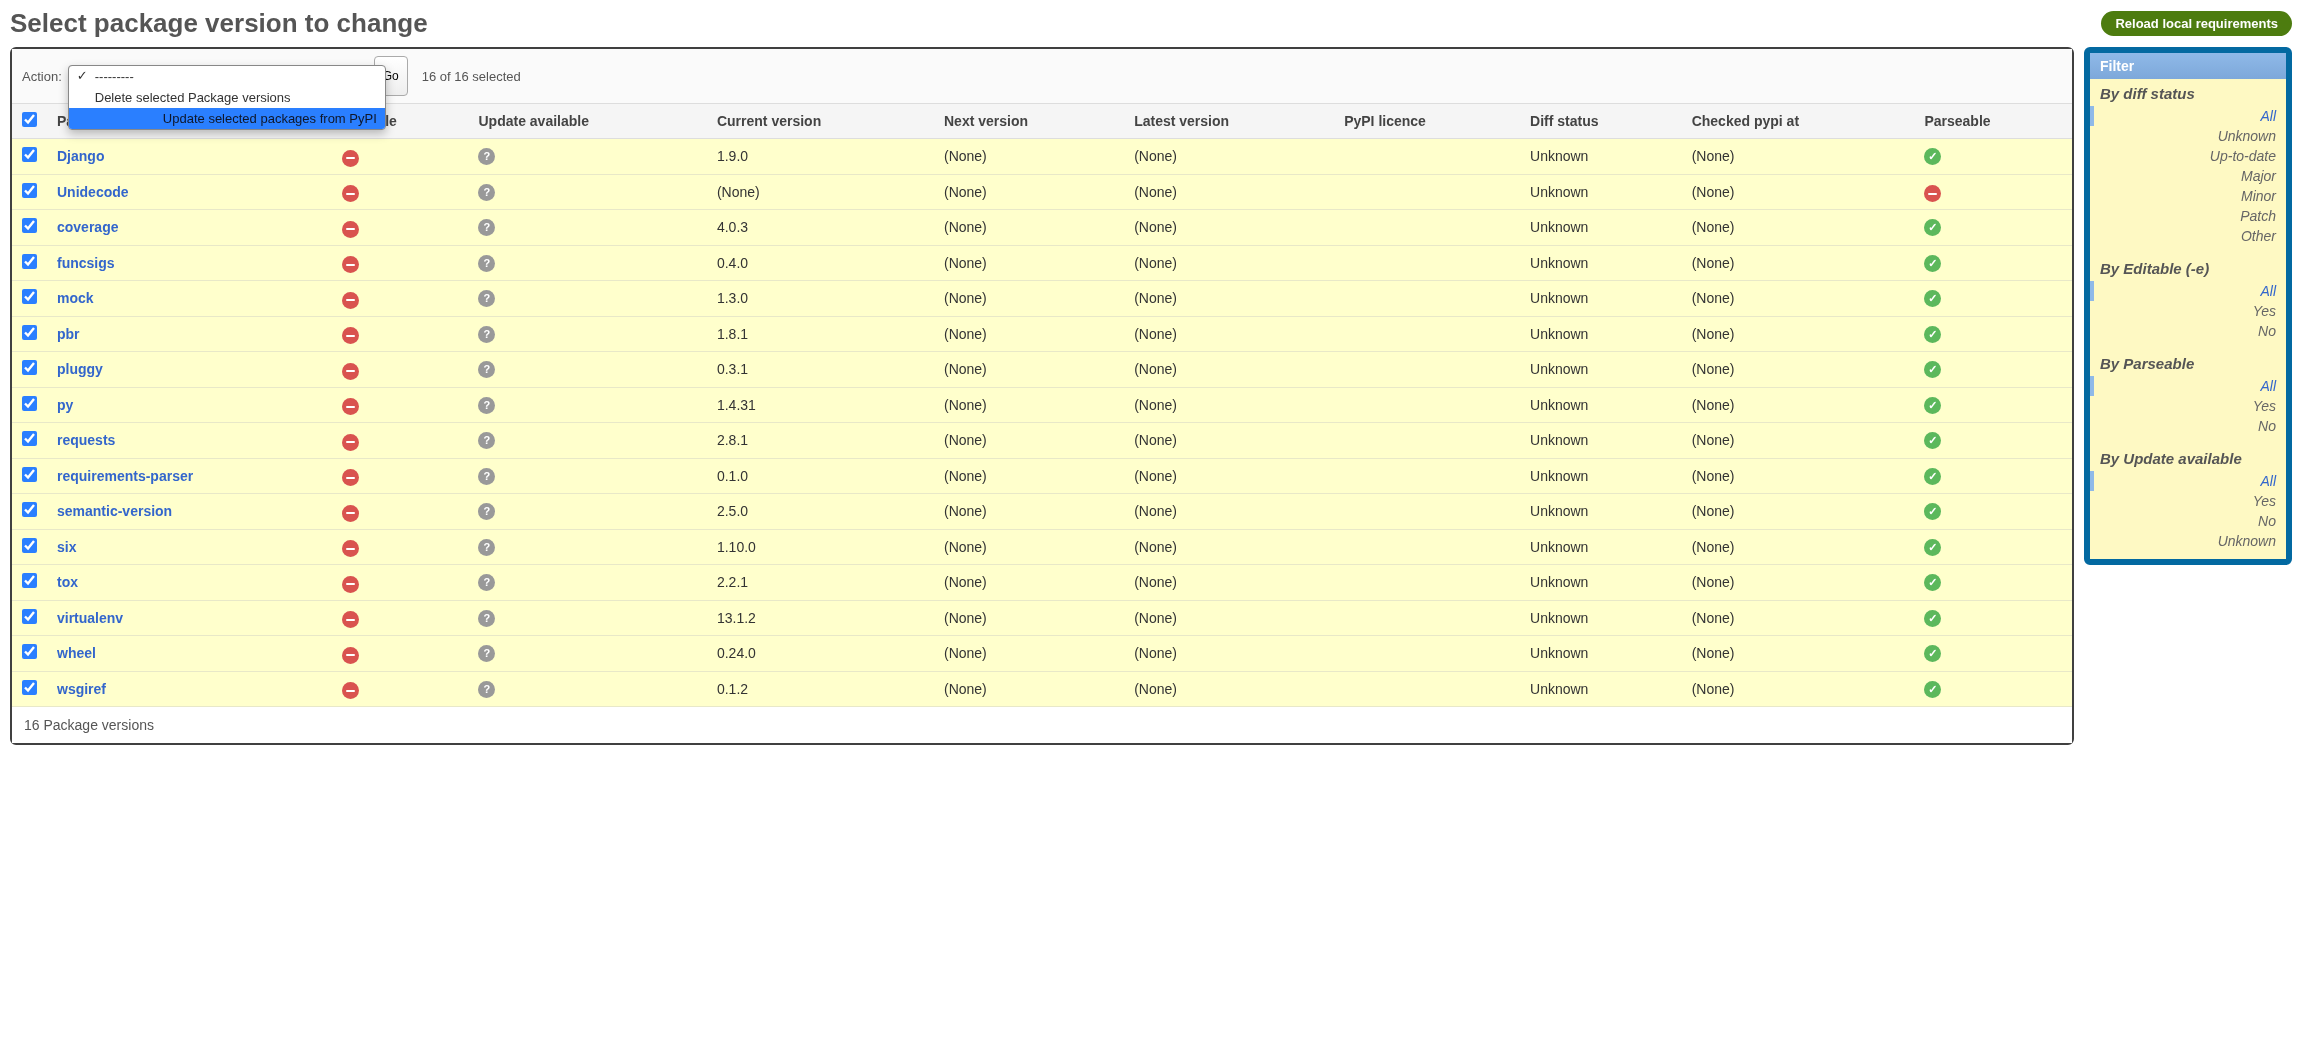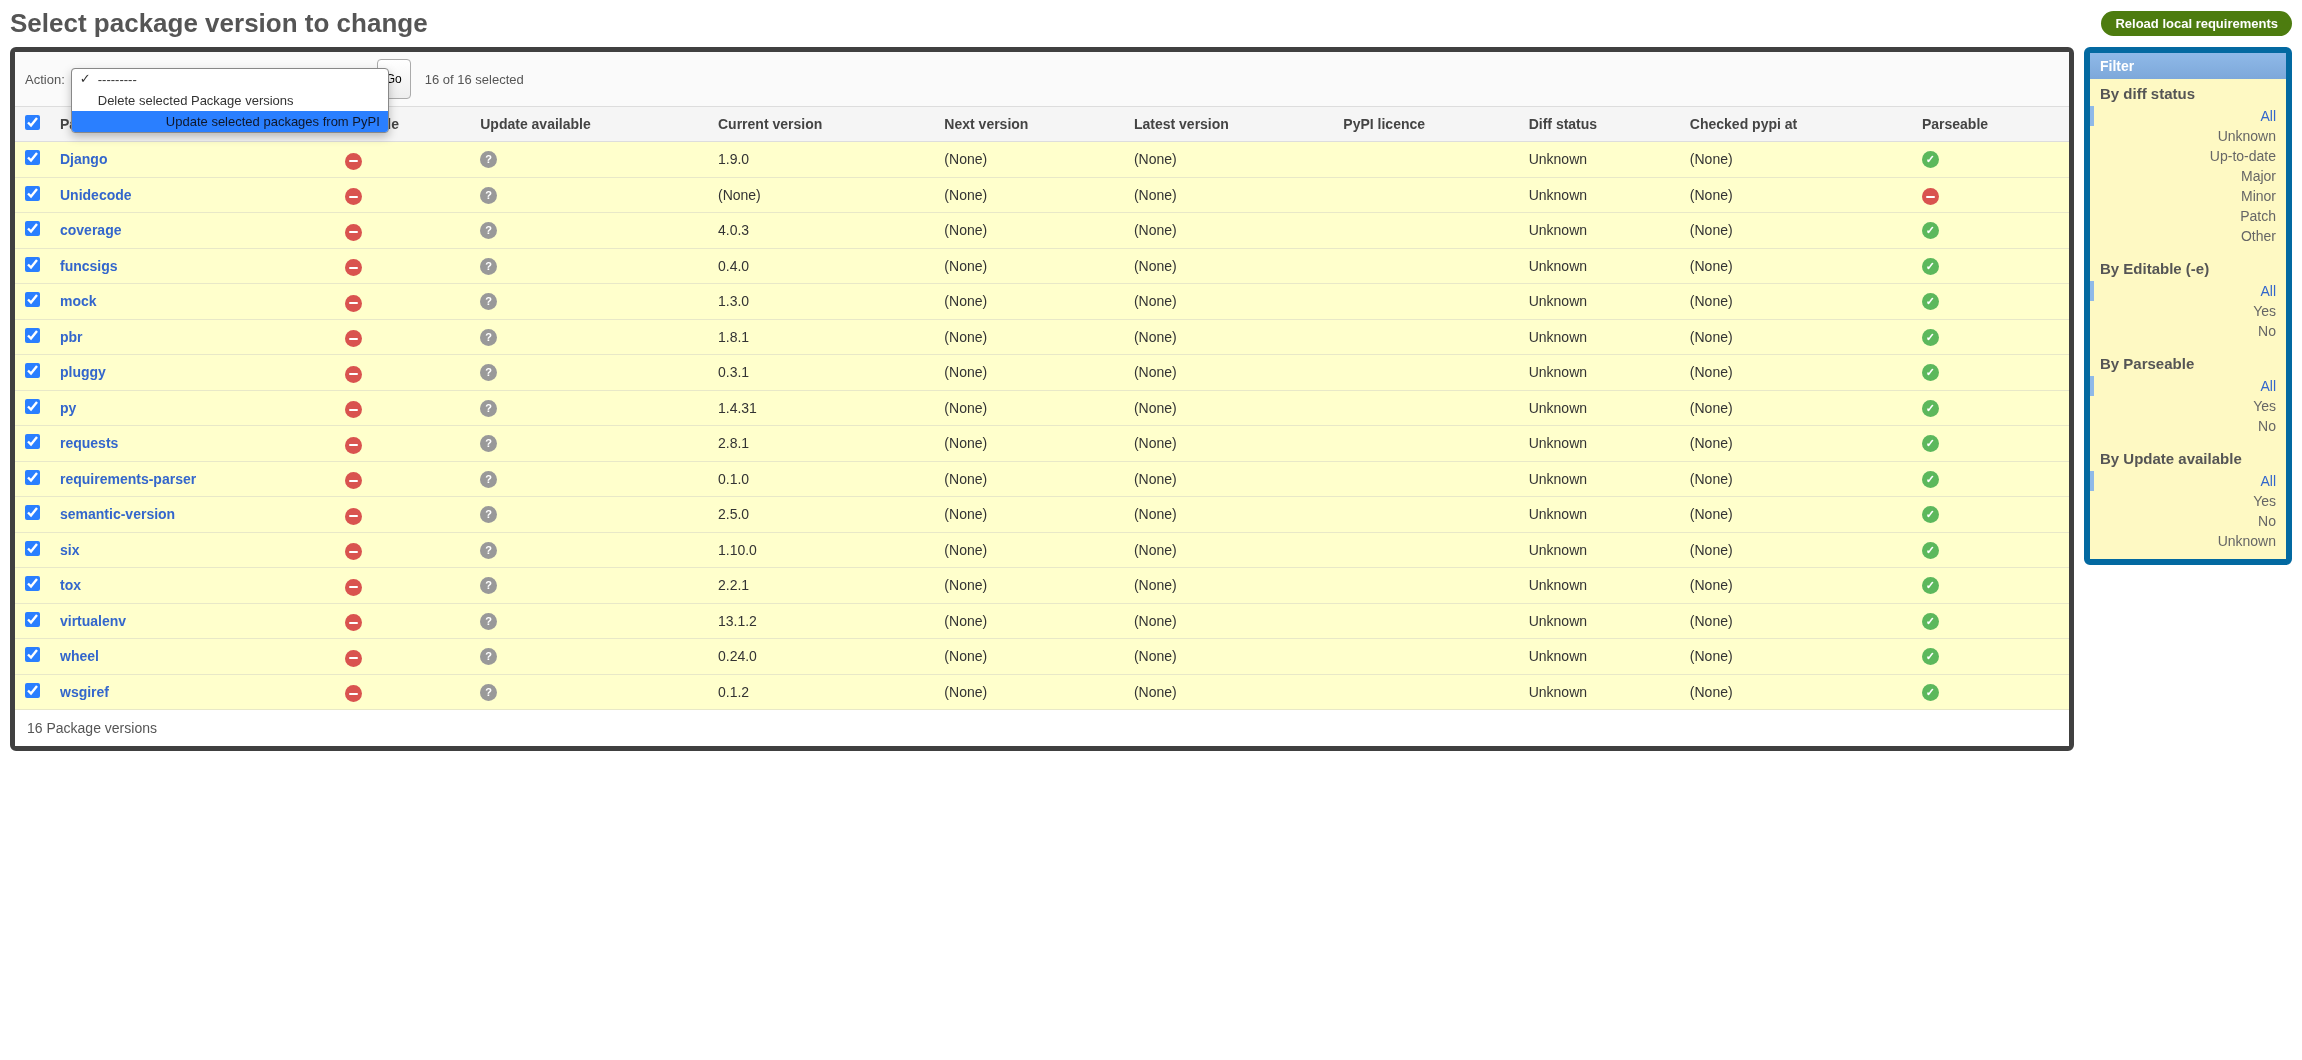--- a/index.html
+++ b/index.html
@@ -2,21 +2,21 @@
 <html><head>
 <meta charset="utf-8">
 <style>
 * { box-sizing: border-box; margin: 0; padding: 0; }
 body { font-family: "Lucida Grande", "Helvetica Neue", Arial, sans-serif; font-size: 13px; color: #333; background: #fff; }
 .page { padding: 8px 10px; }
 .header-row { display: flex; align-items: center; justify-content: space-between; margin-bottom: 8px; }
 h1 { font-size: 26px; font-weight: bold; color: #555; }
 .reload-btn { background: #4d7c0f; color: #fff; border: none; border-radius: 14px; padding: 5px 14px; font-size: 13px; font-weight: bold; cursor: pointer; }
 .layout { display: flex; gap: 10px; align-items: flex-start; }
-.main { flex: 1; border: 5px solid #404040; border-radius: 6px; background: #fff; overflow: visible; position: relative; }
+.main { flex: 1; border: 2px solid #404040; border-radius: 6px; background: #fff; overflow: visible; position: relative; }
 .sidebar { width: 208px; border: 6px solid #0369a1; border-radius: 6px; background: #fef9c3; overflow: hidden; }
 .actions-bar { padding: 7px 10px; border-bottom: 1px solid #ddd; background: #fafafa; display: flex; align-items: center; gap: 6px; position: relative; }
 .actions-label { color: #555; font-size: 13px; }
 .select-wrap { position: relative; }
 .select-box { border: 1px solid #aaa; background: #fff; border-radius: 4px; padding: 2px 6px; min-width: 300px; height: 22px; display: flex; align-items: center; }
 .dropdown { position: absolute; top: 0; left: 0; width: 318px; background: #fff; border: 1px solid #888; border-radius: 4px; box-shadow: 0 4px 10px rgba(0,0,0,0.25); z-index: 100; overflow: hidden; }
 .dropdown-item { padding: 3px 8px 3px 26px; font-size: 13px; color: #333; cursor: pointer; position: relative; }
 .dropdown-item.checked::before { content: "✓"; position: absolute; left: 8px; top: 2px; }
 .dropdown-item.highlighted { background: #2a7fff; color: #0f172a; text-align: right; }
 .go-btn { border: 1px solid #aaa; background: linear-gradient(#fff,#eee); border-radius: 4px; padding: 12px 8px; font-size: 12px; cursor: pointer; }
@@ -30,21 +30,21 @@
 .pkg-link { color: #3366cc; font-weight: bold; text-decoration: none; }
 .icon-circle { display: inline-flex; width: 17px; height: 17px; border-radius: 50%; align-items: center; justify-content: center; color: #fff; font-size: 12px; font-weight: bold; line-height: 1; }
 .icon-red { background: #d9534f; }
 .icon-gray { background: #999; }
 .icon-green { background: #5cb85c; }
 .icon-circle.minus::before { content: ""; width: 9px; height: 2px; background: #fff; border-radius: 1px; }
 .icon-circle.question::before { content: "?"; font-size: 11px; }
 .icon-circle.check::before { content: "✓"; font-size: 11px; }
 .footer { padding: 10px 12px; color: #555; font-size: 14px; background: #fff; }
 .filter-head { background: linear-gradient(#8fb9e8,#7da8da); color: #fff; font-weight: bold; padding: 5px 10px; font-size: 14px; }
-.filter-group { padding: 6px 10px 8px 10px; }
+.filter-group { padding: 6px 10px 8px 10px; font-style: italic; }
 .filter-group h3 { color: #555; font-size: 15px; font-weight: bold; margin-bottom: 4px; }
 .filter-opt { padding: 2px 0 2px 4px; color: #666; font-size: 14px; cursor: pointer; text-align: right; }
 .filter-opt.active { color: #3366cc; border-left: 4px solid #8fb9e8; padding-left: 6px; margin-left: -10px; }
 </style>
 </head>
 <body>
 
 <div class="page">
   <div class="header-row">
     <h1>Select package version to change</h1>

